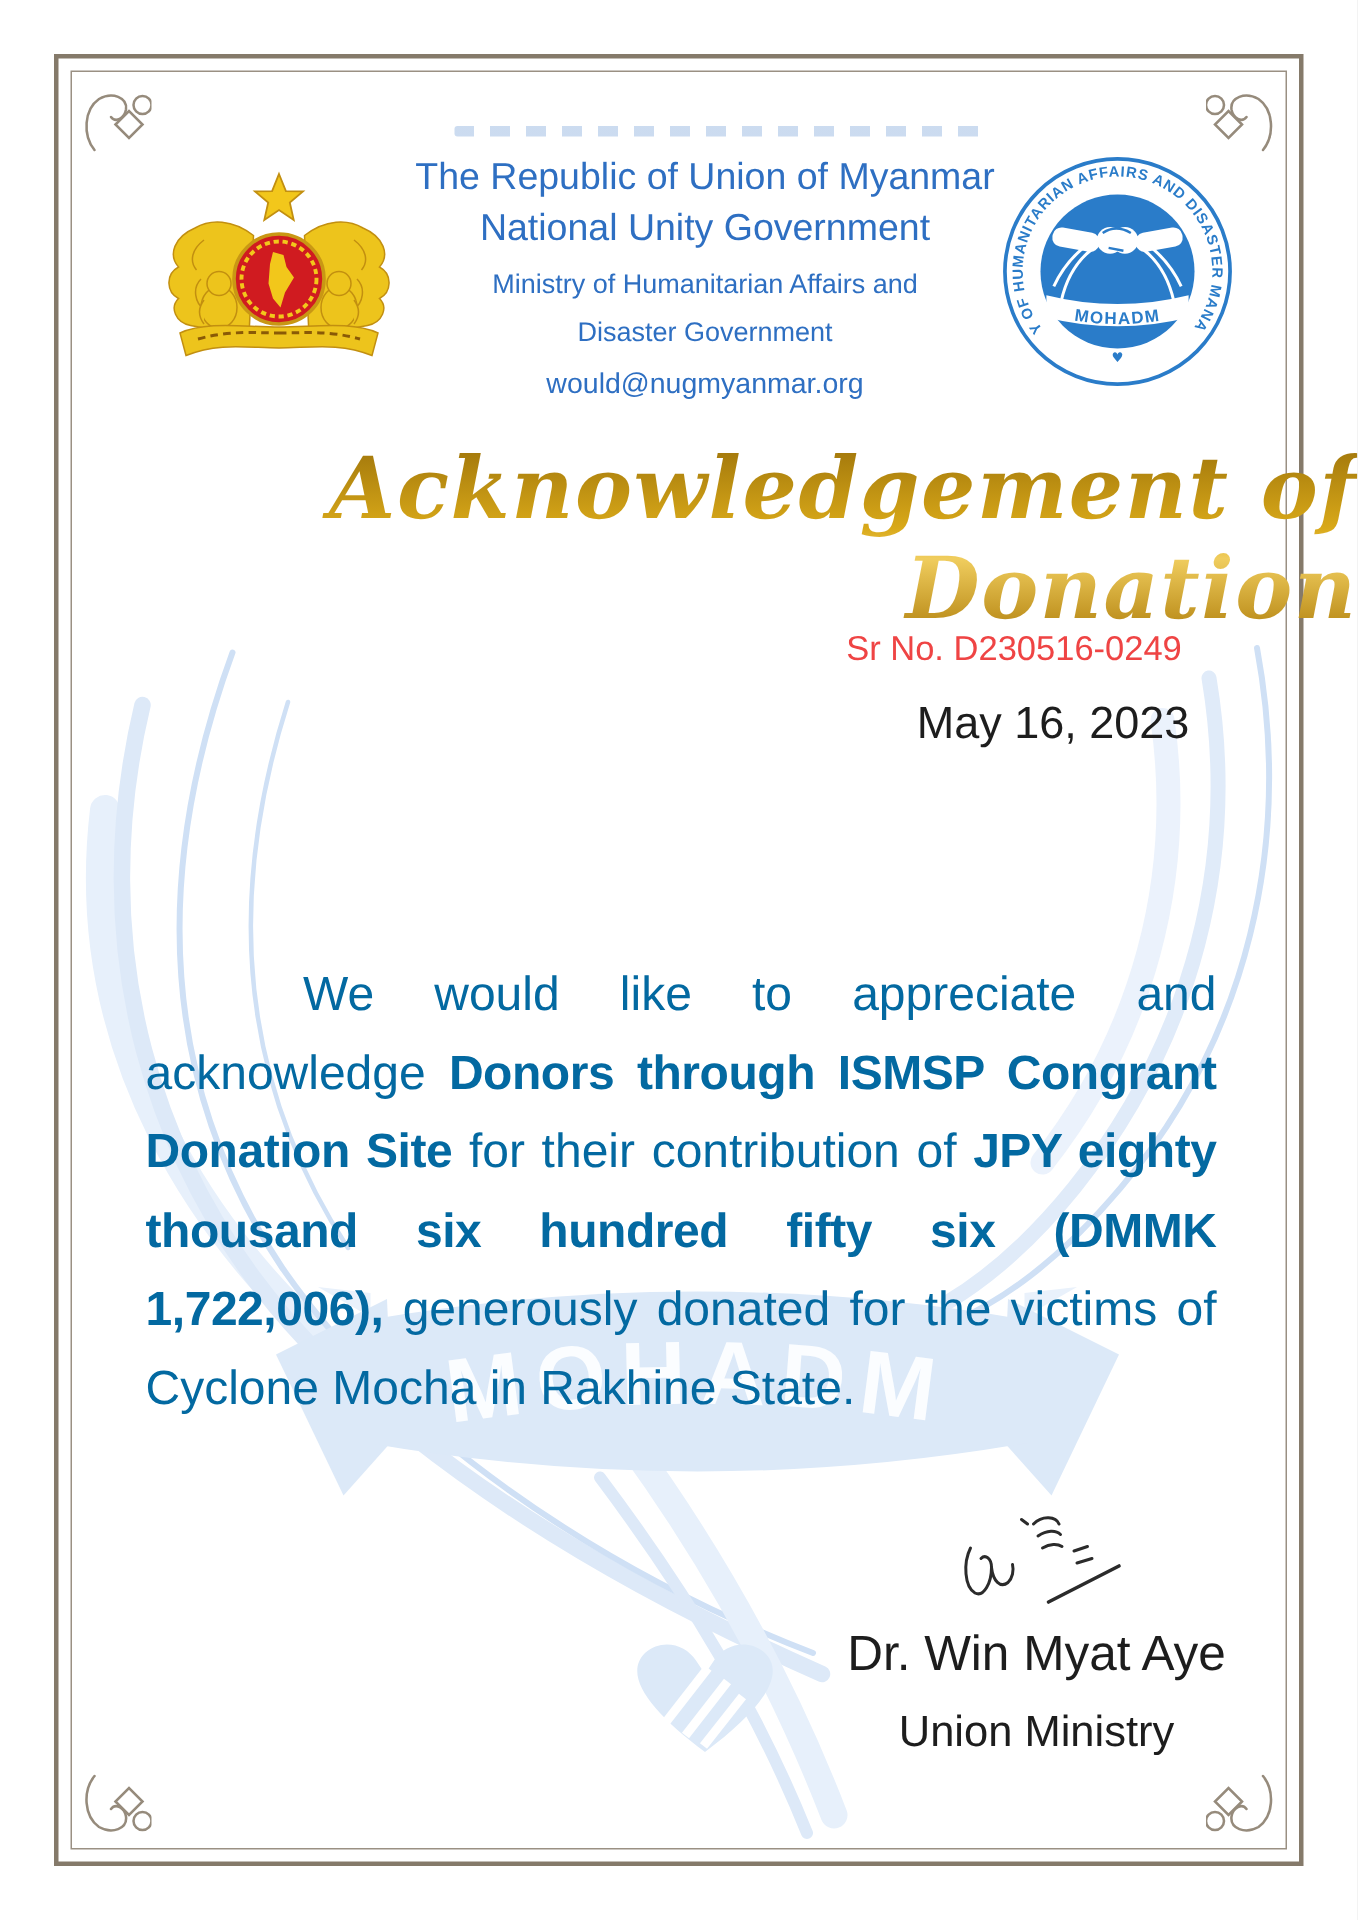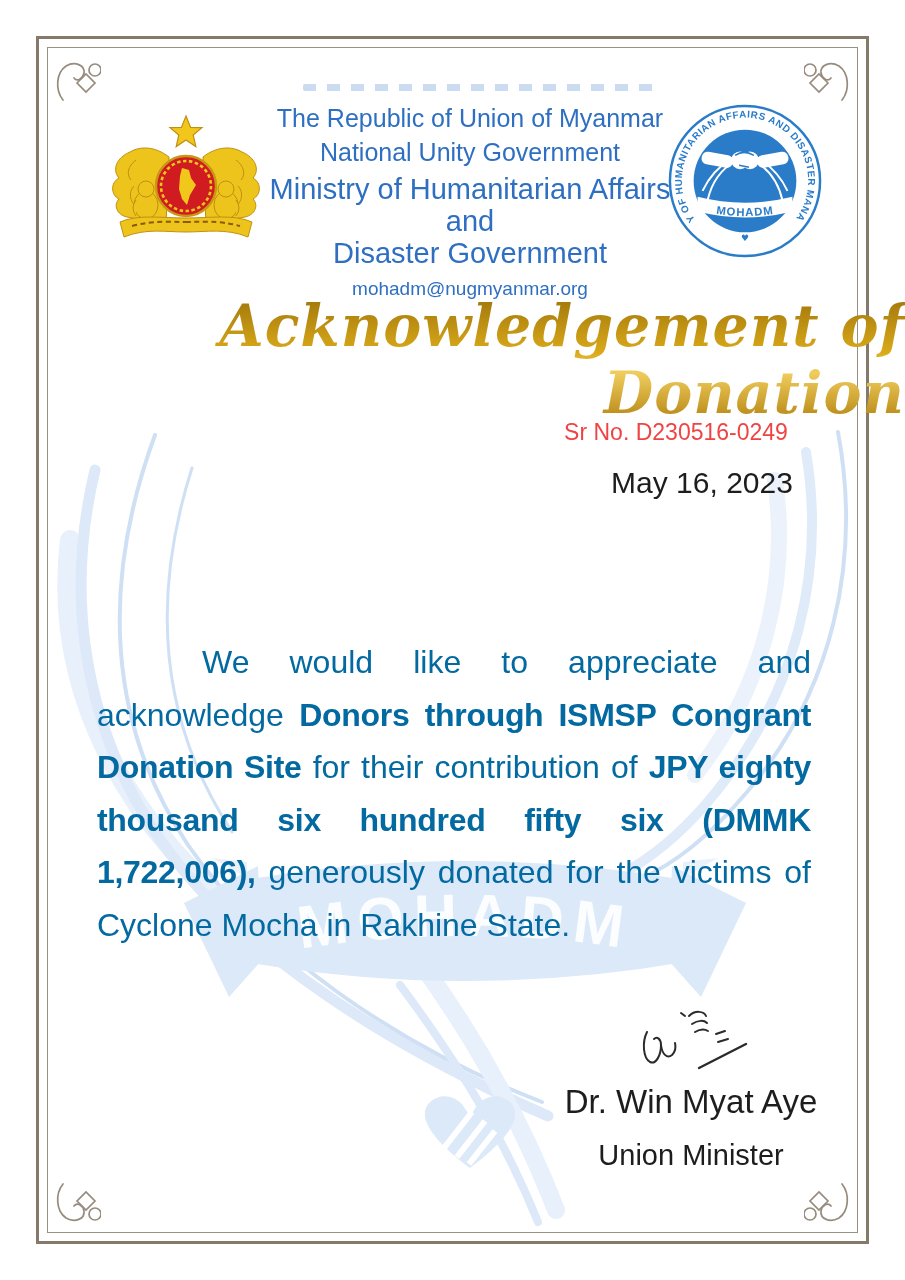--- a/index.html
+++ b/index.html
@@ -15,21 +15,21 @@
   .corner.bl{bottom:52px;left:53px;transform:scaleY(-1);}
   .corner.br{bottom:52px;right:53px;transform:rotate(180deg);}
   
   .wm{position:absolute;inset:0;z-index:0;pointer-events:none;}
   .frag{position:absolute;top:84px;left:303px;width:356px;height:7px;opacity:.45;border-radius:2px;
         background:repeating-linear-gradient(90deg,rgba(47,111,194,.55) 0 13px,transparent 13px 24px);}
   
   .org-block{position:absolute;top:101px;left:268px;width:404px;text-align:center;z-index:2;
              color:#2e6fc2;font-family:Liberation Sans, sans-serif;}
   .org-l1,.org-l2{font-size:25px;line-height:34px;}
-  .org-l3,.org-l4{font-size:29px;line-height:32px;}
+  .org-l3,.org-l4{font-size:18px;line-height:32px;}
   .org-l3{margin-top:4px;}
   .org-email{font-size:19px;line-height:26px;margin-top:7px;}
   .emblem{position:absolute;top:112px;left:106px;z-index:2;}
   .logo{position:absolute;top:102px;left:666px;z-index:2;}
   
   .title{position:absolute;top:292px;left:0;width:905px;text-align:right;z-index:2;
          font-family:"DejaVu Serif","Liberation Serif",serif;font-style:italic;font-weight:bold;
          font-size:57px;letter-spacing:1px;color:#c08a10;
          background:linear-gradient(180deg,#9c720a 0%,#d9a919 45%,#f0cd5e 60%,#b07f0c 100%);
          -webkit-background-clip:text;background-clip:text;-webkit-text-fill-color:transparent;}
@@ -140,21 +140,21 @@
 
     <path d="M14,110 C32,102 56,106 80,106 C104,106 128,102 146,110 L142,125 C120,116 100,120 80,120 C60,120 40,116 18,125 Z" fill="#edc41c" stroke="#c28f10" stroke-width="1"></path>
     <path d="M26,114 C48,108 64,110 80,110 M80,110 C96,110 112,108 134,114" fill="none" stroke="#8a5a06" stroke-width="2" stroke-dasharray="5 3.5"></path>
   </svg>
 
   <div class="org-block">
     <div class="org-l1">The Republic of Union of Myanmar</div>
     <div class="org-l2">National Unity Government</div>
     <div class="org-l3">Ministry of Humanitarian Affairs and</div>
     <div class="org-l4">Disaster Government</div>
-    <div class="org-email">mohadm@nugmyanmar.org</div>
+    <div class="org-email">would@nugmyanmar.org</div>
   </div>
 
   <svg class="logo" width="158" height="158" viewBox="0 0 160 160">
     <circle cx="80" cy="80" r="76" fill="#ffffff" stroke="#2a7cc9" stroke-width="2.5"></circle>
     <defs>
         <path id="rimArc" d="M31,121 A64,64 0 1 1 129,121"></path>
       </defs>
     <text font-family="Liberation Sans, sans-serif" font-weight="bold" font-size="10" fill="#2a7cc9" letter-spacing="0.6">
       <textPath href="#rimArc" startOffset="50%" text-anchor="middle">MINISTRY OF HUMANITARIAN AFFAIRS AND DISASTER MANAGEMENT</textPath>
     </text>
@@ -199,15 +199,15 @@
       <path d="M56,10 C62,4 71,5 73,10"></path>
       <path d="M59,18 C65,14 71,14 74,17"></path>
       <path d="M62,26 C67,23 72,23 75,25"></path>
       <path d="M83,28 l9,-3"></path>
       <path d="M85,36 l10,-3"></path>
       <path d="M48,7 l4,3"></path>
       <path d="M66,62 L113,38" stroke-width="2.4"></path>
     </g>
   </svg>
   <div class="sig-name">Dr. Win Myat Aye</div>
-  <div class="sig-role">Union Minister</div>
+  <div class="sig-role">Union Ministry</div>
 
 </div>
 
 </body></html>

